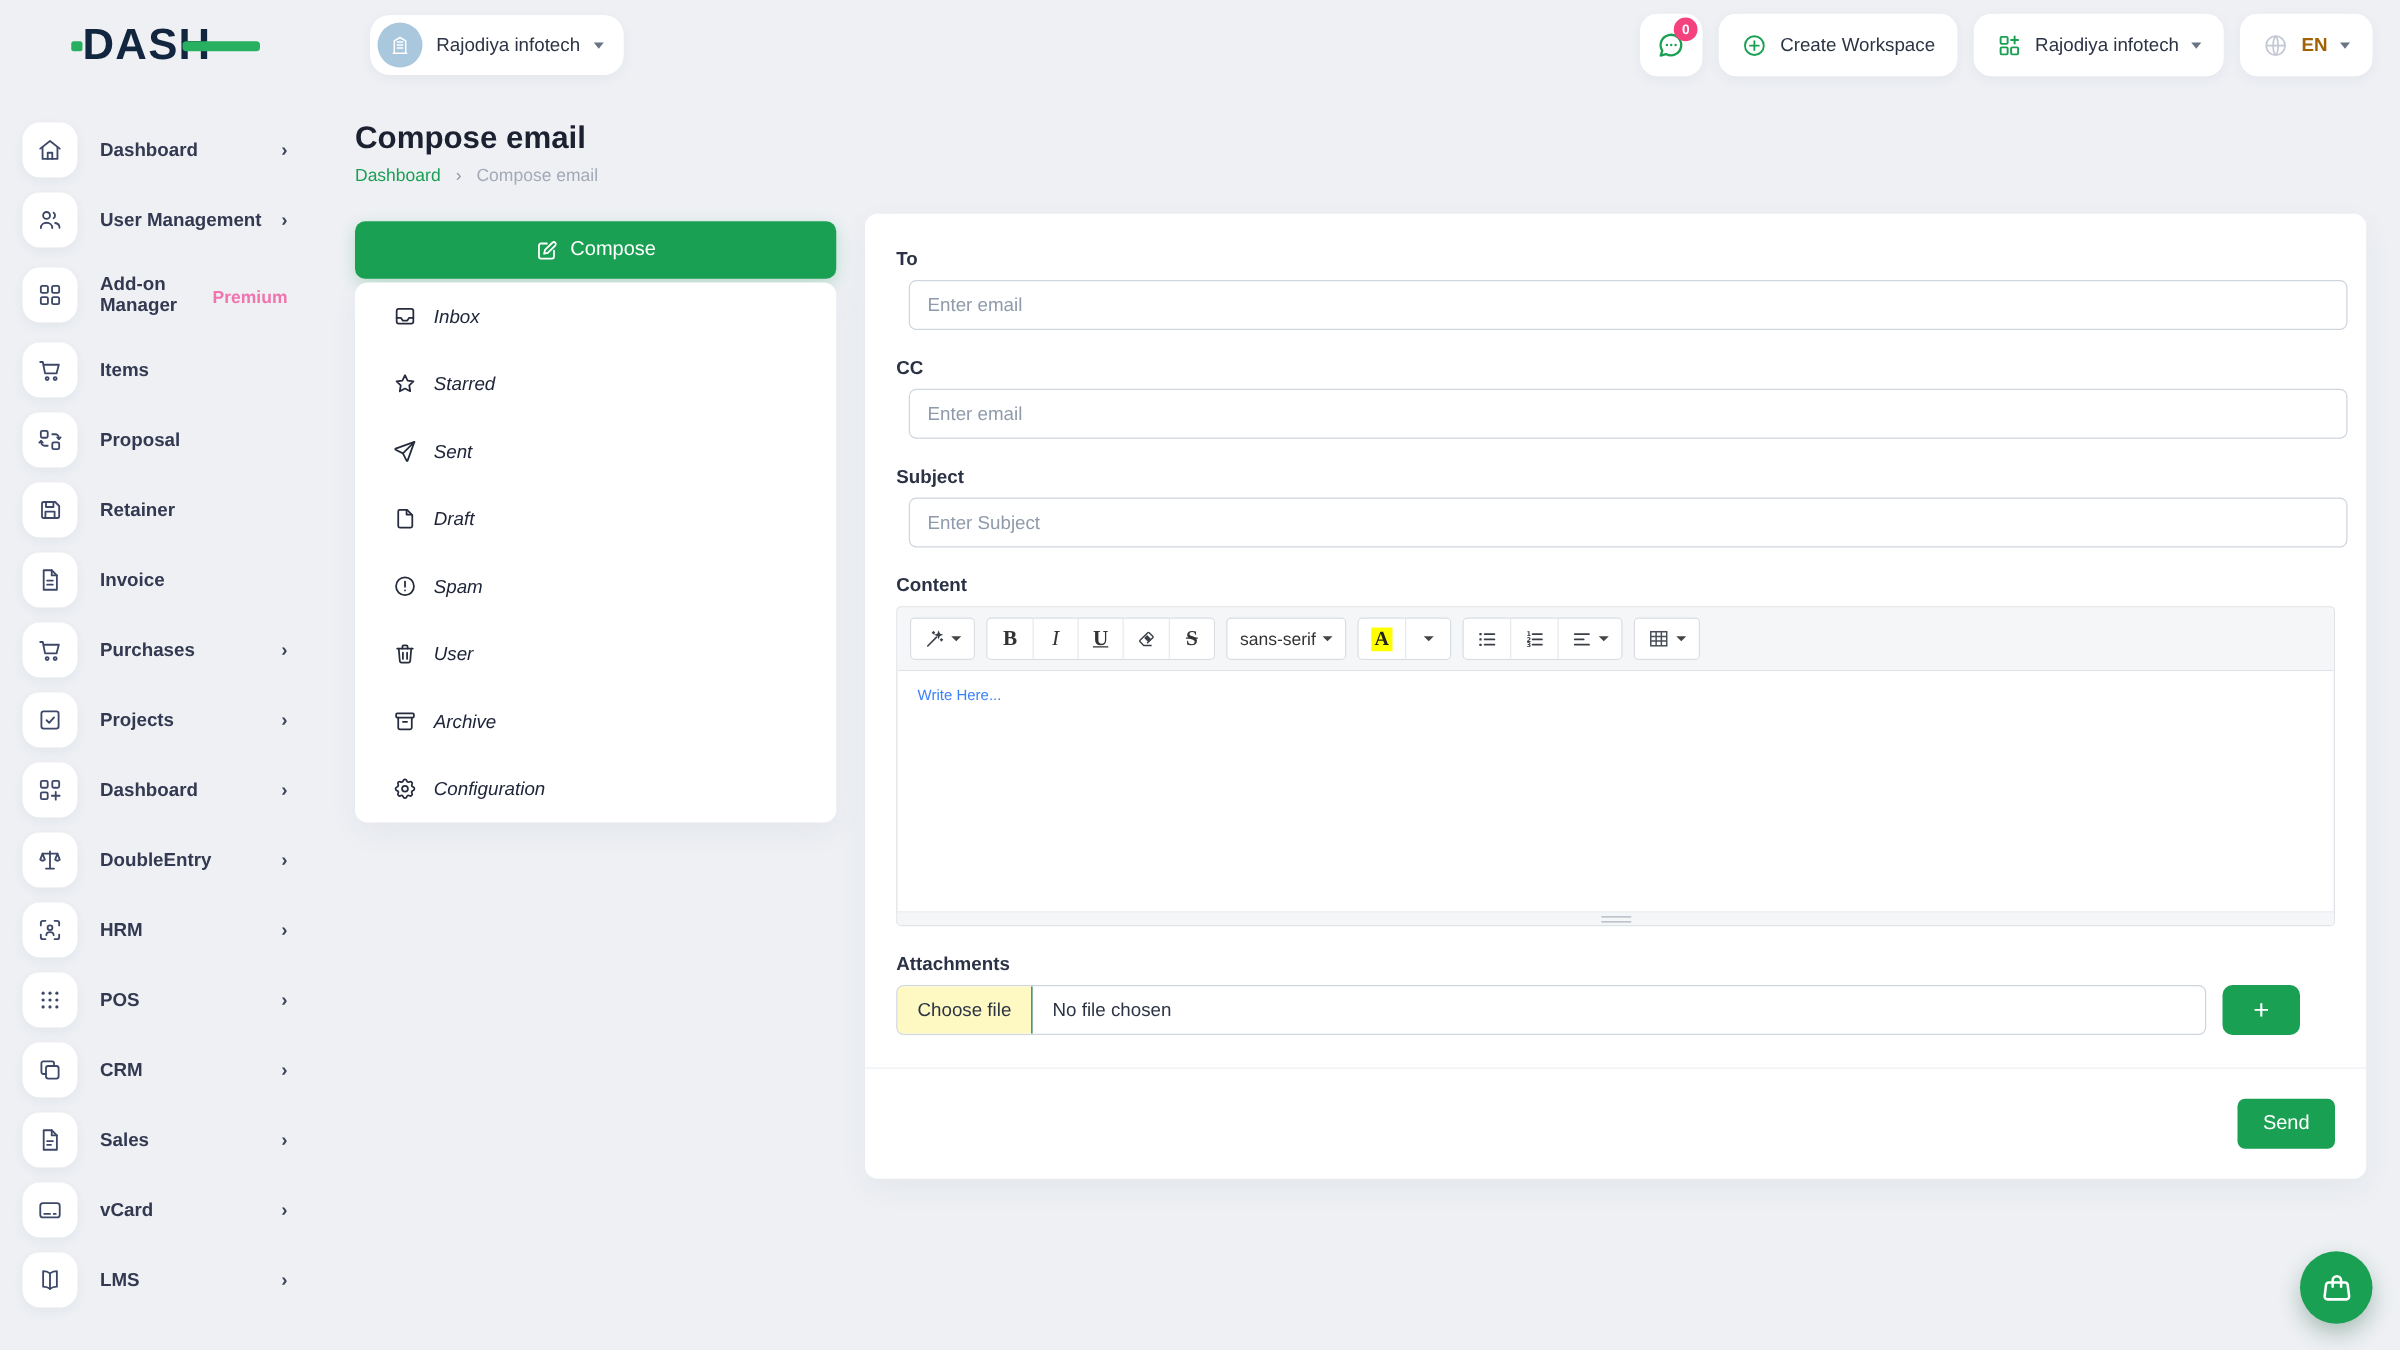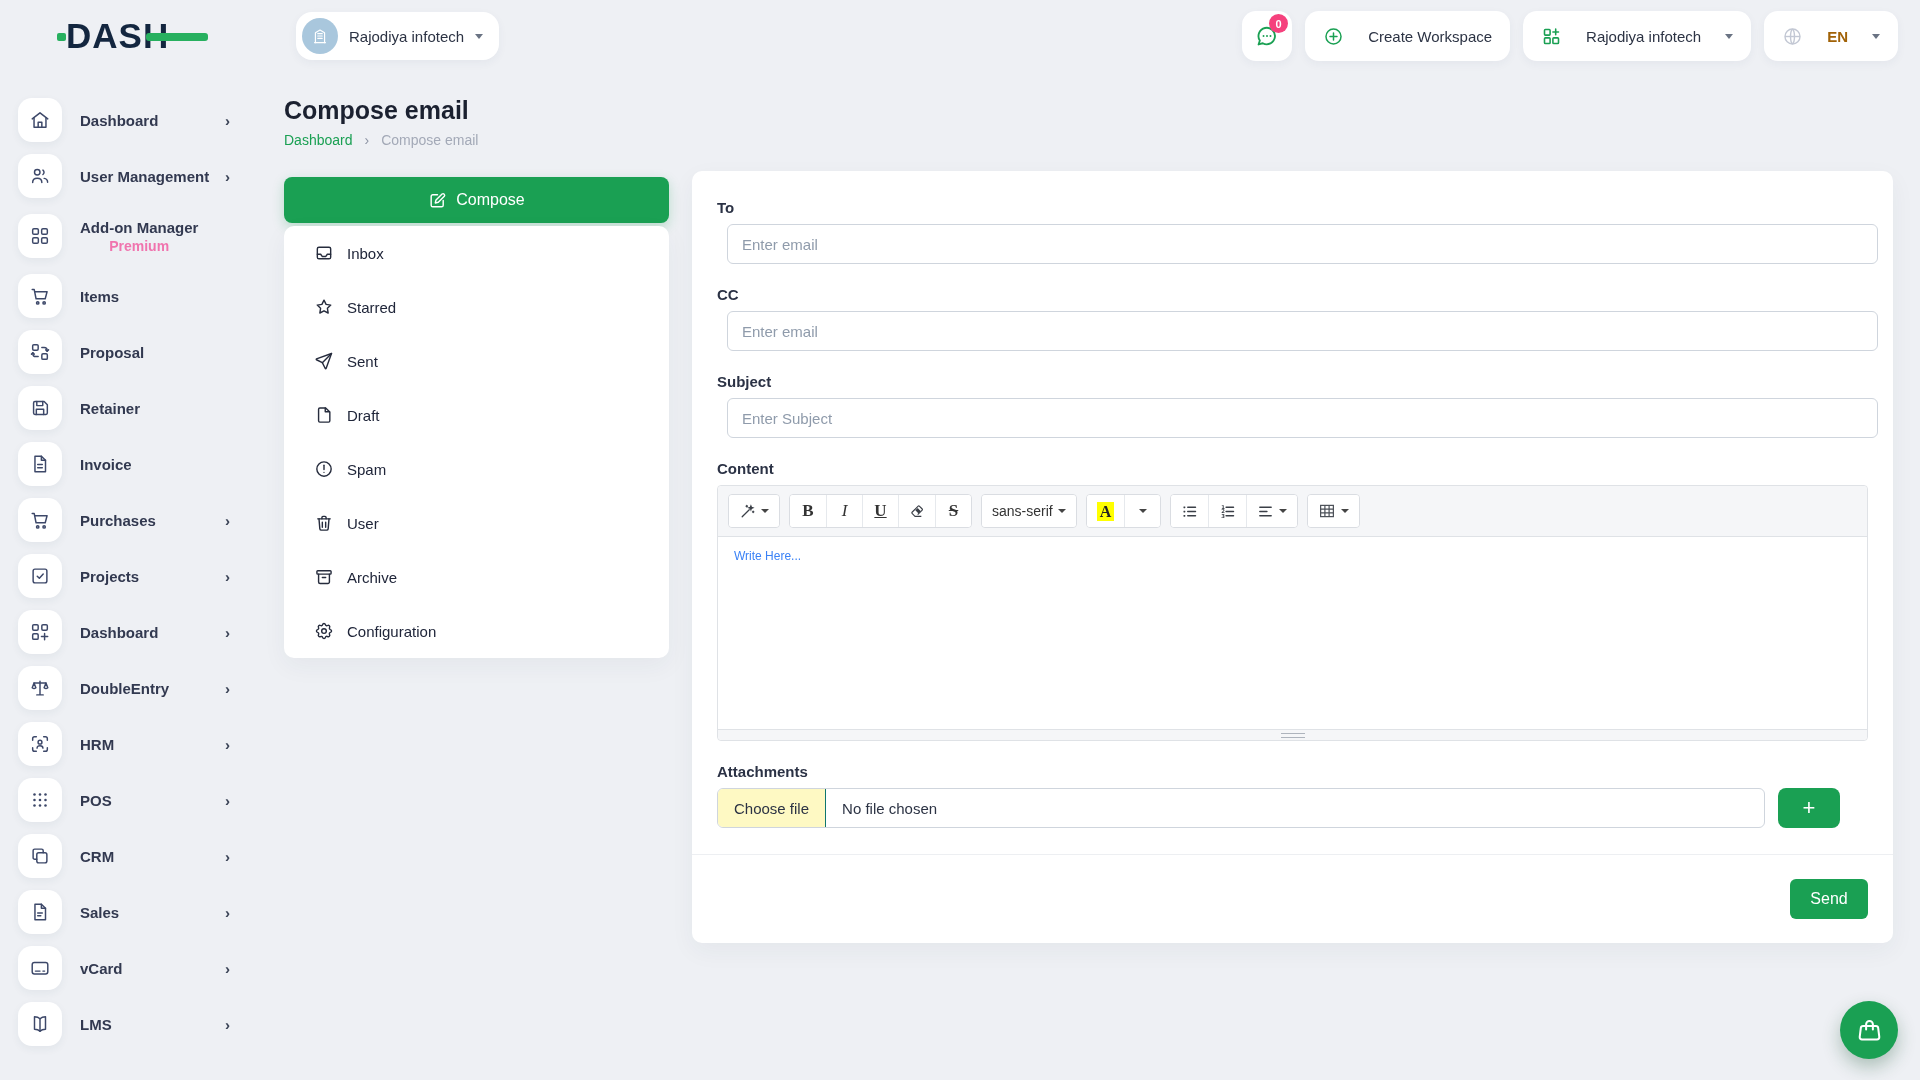--- a/index.html
+++ b/index.html
@@ -19,52 +19,52 @@
              box-shadow:0 3px 10px rgba(40,60,90,.05); }
   .ws-avatar { width:36px; height:36px; border-radius:50%; background:#a9c7dd; display:flex; align-items:center; justify-content:center; }
   .ws-name { font-size:15px; font-weight:500; color:#2c3344; }
 
   .header-right { position:absolute; right:22px; top:11px; display:flex; align-items:center; gap:13px; }
   .icon-sq { position:relative; width:50px; height:50px; background:#fff; border-radius:14px;
              display:flex; align-items:center; justify-content:center; cursor:pointer;
              box-shadow:0 3px 10px rgba(40,60,90,.05); }
   .badge { position:absolute; top:3px; right:4px; min-width:19px; height:19px; border-radius:10px; background:#f5417d;
            color:#fff; font-size:11px; font-weight:700; display:flex; align-items:center; justify-content:center; padding:0 5px; }
-  .hpill { display:flex; align-items:center; gap:24px; background:#fff; border-radius:14px; height:50px;
+  .hpill { display:flex; align-items:center; gap:10px; background:#fff; border-radius:14px; height:50px;
            padding:0 18px; font-size:15px; font-weight:500; color:#2c3344; cursor:pointer;
            box-shadow:0 3px 10px rgba(40,60,90,.05); }
   .en { color:#a16207; font-weight:700; }
   .caret-down { width:0; height:0; border-left:4px solid transparent; border-right:4px solid transparent; border-top:5px solid #6a7383; }
 
   
   .sidebar { position:absolute; left:0; top:72px; width:258px; bottom:0; padding-top:20px; overflow:hidden; }
   .s-item { display:flex; align-items:center; height:56px; padding:0 28px 0 18px; cursor:pointer; }
   .s-item.tall { height:64px; }
   .s-tile { width:44px; height:44px; background:#fff; border-radius:14px; flex:none;
             display:flex; align-items:center; justify-content:center; box-shadow:0 3px 9px rgba(40,60,90,.06); }
   .s-label { margin-left:18px; font-size:15px; font-weight:600; color:#323950; }
-  .s-label-wrap { margin-left:18px; display:flex; flex-direction:column; align-items:center; }
+  .s-label-wrap { margin-left:18px; display:flex; flex-direction:row; align-items:center; }
   .s-label-wrap .s-label { margin-left:0; }
   .s-badge { font-size:14px; font-weight:700; color:#f074ae; margin-top:2px; }
   .s-chev { margin-left:auto; color:#3a4356; font-size:15px; font-weight:600; }
   .si { stroke:#3d4869; fill:none; stroke-width:1.6; stroke-linecap:round; stroke-linejoin:round; }
 
   
   .page-title { position:absolute; left:284px; top:96px; font-size:25px; font-weight:700; color:#1b2130; }
   .breadcrumb { position:absolute; left:284px; top:132px; display:flex; align-items:center; gap:12px; font-size:14px; }
   .bc-link { color:#1aa053; cursor:pointer; }
   .bc-sep { color:#8c93a3; font-size:14px; }
   .bc-current { color:#a3a9b7; }
 
   
   .compose-btn { position:absolute; left:284px; top:177px; width:385px; height:46px; border:none; border-radius:8px;
                  background:#1aa053; color:#fff; font-size:16px; font-weight:500; display:flex; align-items:center;
                  justify-content:center; gap:9px; cursor:pointer; font-family:inherit; box-shadow:0 4px 12px rgba(26,160,83,.25); }
   .folder-card { position:absolute; left:284px; top:226px; width:385px; height:432px; background:#fff; border-radius:10px;
-                 box-shadow:0 8px 24px rgba(33,50,80,.05); padding:0; }
+                 box-shadow:0 8px 24px rgba(33,50,80,.05); padding:0;font-style:italic; }
   .folder { display:flex; align-items:center; gap:13px; height:54px; padding:0 30px; font-size:15px; color:#20263a; cursor:pointer; }
   .fi { stroke:#262c3d; fill:none; stroke-width:1.7; stroke-linecap:round; stroke-linejoin:round; }
 
   
   .form-card { position:absolute; left:692px; top:171px; width:1201px; height:772px; background:#fff; border-radius:10px;
                box-shadow:0 8px 24px rgba(33,50,80,.05); padding:28px 25px 0 25px; overflow:hidden; }
   .f-label { font-size:15px; font-weight:600; color:#2b3245; margin-bottom:8px; }
   .f-group { margin-bottom:22px; }
   .f-input { width:100%; height:40px; border:1px solid #cfd5dd; border-radius:6px; padding:0 14px; font-size:15px;
              color:#2c3344; font-family:inherit; background:#fff; outline:none;margin-left:10px; }

